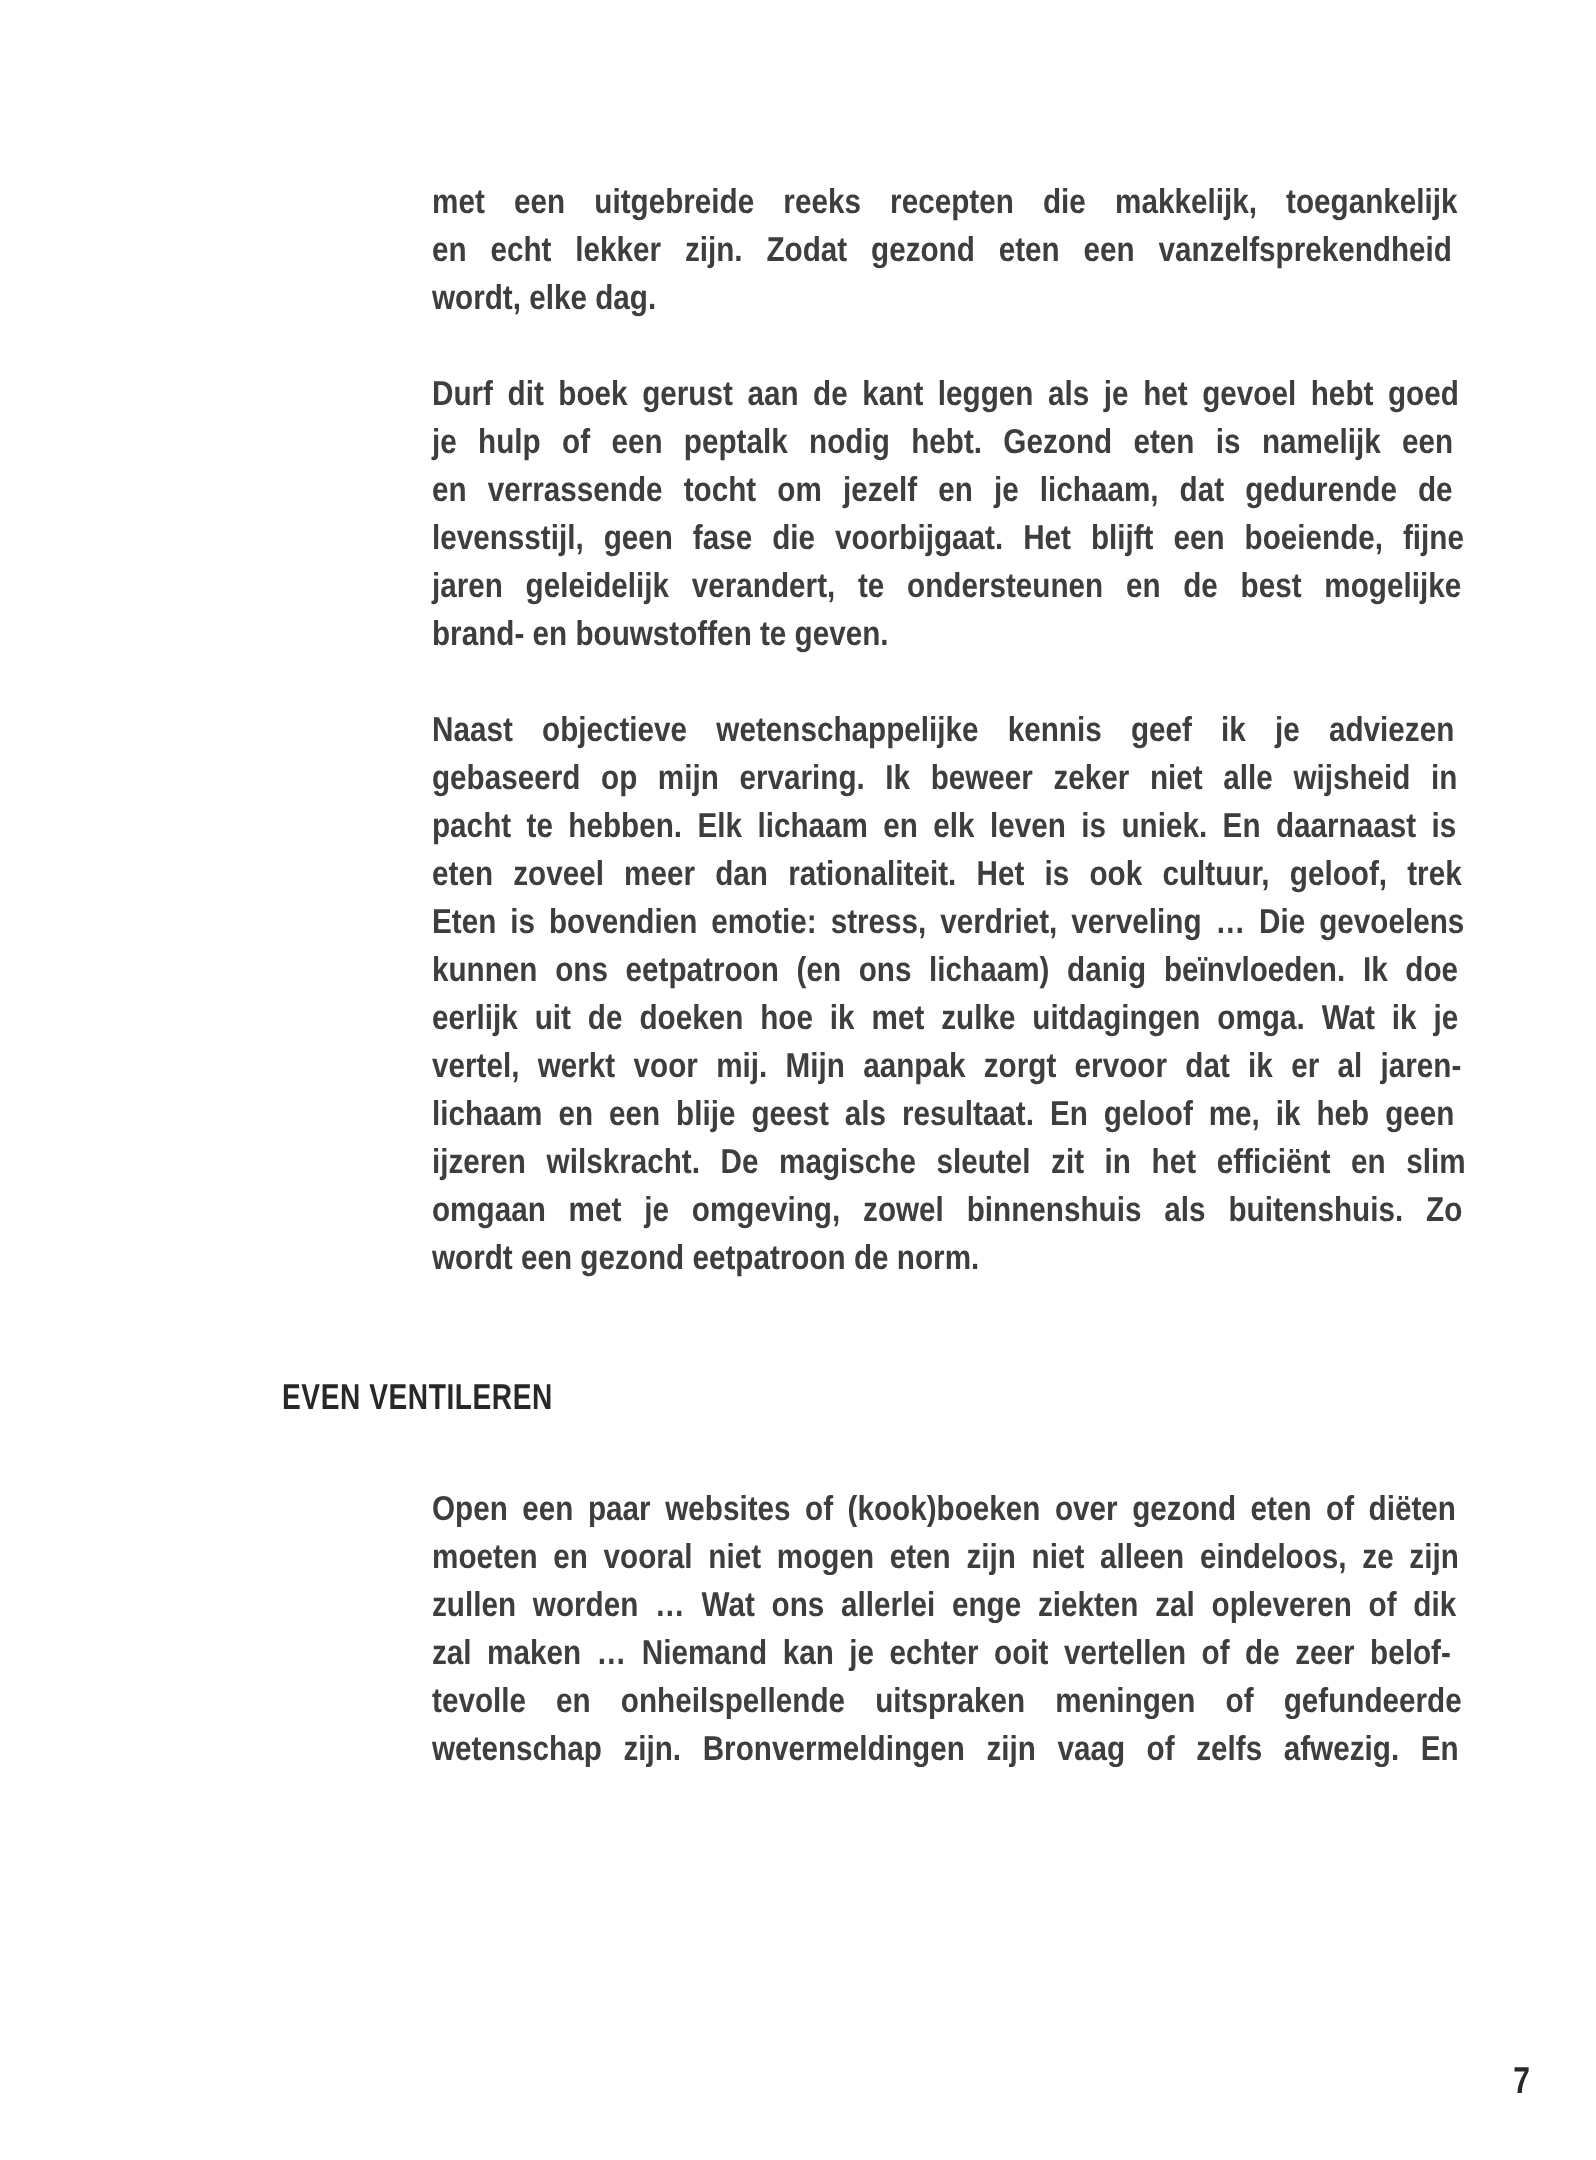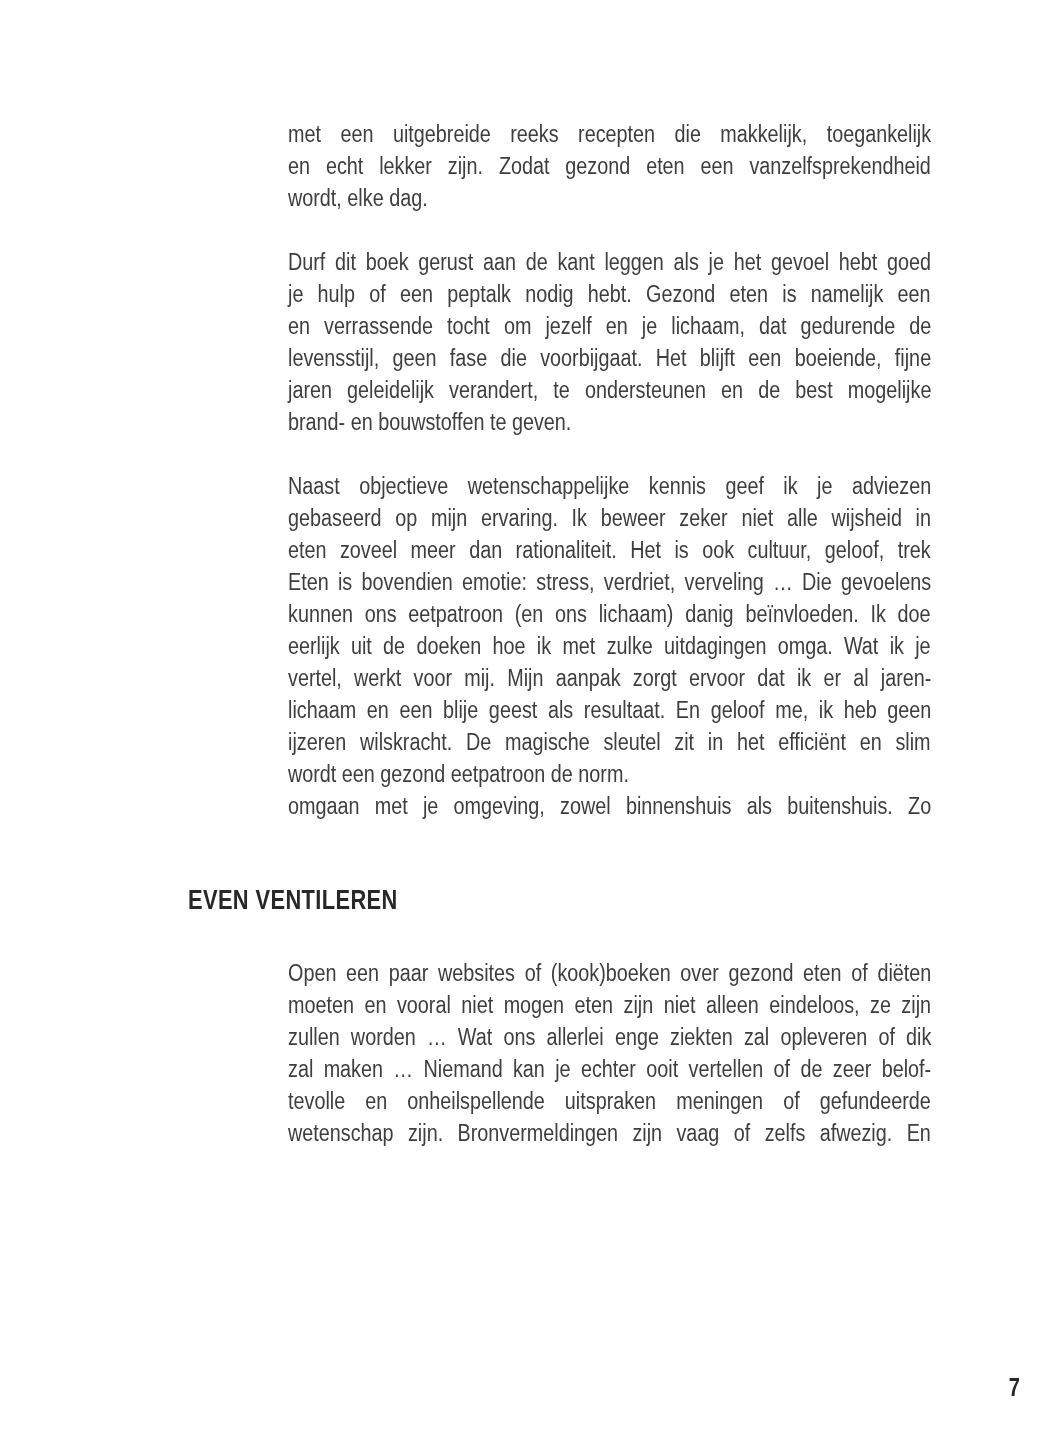--- a/index.html
+++ b/index.html
@@ -27,31 +27,32 @@
   .para {
     margin: 0 0 32px 0;
   }
   .para:last-child {
     margin-bottom: 0;
   }
   .tline {
     height: 32px;
     line-height: 32px;
     white-space: nowrap;
+    font-weight: bold;
   }
   .tline-inner {
     display: inline-block;
     white-space: nowrap;
     vertical-align: top;
     line-height: 32px;
     transform-origin: 0 50%;
   }
   .section-heading {
     margin: 63px 0 42px -100px;
-    font-size: 28px;
+    font-size: 24px;
     line-height: 30px;
     font-weight: bold;
     letter-spacing: 0.5px;
     color: var(--heading-color, #282828);
     white-space: nowrap;
   }
   .section-heading .heading-inner {
     display: inline-block;
     transform: scaleX(0.78);
     transform-origin: 0 50%;
@@ -86,29 +87,30 @@
           <div class="tline"><span class="tline-inner" style="word-spacing: 4.89803px; transform: scaleX(0.86);">Durf dit boek gerust aan de kant leggen als je het gevoel hebt goed</span></div>
           <div class="tline"><span class="tline-inner" style="word-spacing: 10.1522px; transform: scaleX(0.86);">je hulp of een peptalk nodig hebt. Gezond eten is namelijk een</span></div>
           <div class="tline"><span class="tline-inner" style="word-spacing: 9.96744px; transform: scaleX(0.86);">en verrassende tocht om jezelf en je lichaam, dat gedurende de</span></div>
           <div class="tline"><span class="tline-inner" style="word-spacing: 9.07494px; transform: scaleX(0.86);">levensstijl, geen fase die voorbijgaat. Het blijft een boeiende, fijne</span></div>
           <div class="tline"><span class="tline-inner" style="word-spacing: 11.2093px; transform: scaleX(0.86);">jaren geleidelijk verandert, te ondersteunen en de best mogelijke</span></div>
           <div class="tline last"><span class="tline-inner" style="word-spacing: 0px; transform: scaleX(0.86);">brand- en bouwstoffen te geven.</span></div>
         </div>
         <div class="para">
           <div class="tline"><span class="tline-inner" style="word-spacing: 16.2392px; transform: scaleX(0.86);">Naast objectieve wetenschappelijke kennis geef ik je adviezen</span></div>
           <div class="tline"><span class="tline-inner" style="word-spacing: 9.56744px; transform: scaleX(0.86);">gebaseerd op mijn ervaring. Ik beweer zeker niet alle wijsheid in</span></div>
+          <div class="tline"><span class="tline-inner" style="word-spacing: 5.5562px; transform: scaleX(0.86);">pacht te hebben. Elk lichaam en elk leven is uniek. En daarnaast is</span></div>
           <div class="tline"><span class="tline-inner" style="word-spacing: 9.26744px; transform: scaleX(0.86);">eten zoveel meer dan rationaliteit. Het is ook cultuur, geloof, trek</span></div>
           <div class="tline"><span class="tline-inner" style="word-spacing: 4.40827px; transform: scaleX(0.86);">Eten is bovendien emotie: stress, verdriet, verveling … Die gevoelens</span></div>
           <div class="tline"><span class="tline-inner" style="word-spacing: 7.29716px; transform: scaleX(0.86);">kunnen ons eetpatroon (en ons lichaam) danig beïnvloeden. Ik doe</span></div>
           <div class="tline"><span class="tline-inner" style="word-spacing: 6.72287px; transform: scaleX(0.86);">eerlijk uit de doeken hoe ik met zulke uitdagingen omga. Wat ik je</span></div>
           <div class="tline"><span class="tline-inner" style="word-spacing: 7.8062px; transform: scaleX(0.86);">vertel, werkt voor mij. Mijn aanpak zorgt ervoor dat ik er al jaren-</span></div>
           <div class="tline"><span class="tline-inner" style="word-spacing: 5.97287px; transform: scaleX(0.86);">lichaam en een blije geest als resultaat. En geloof me, ik heb geen</span></div>
           <div class="tline"><span class="tline-inner" style="word-spacing: 9.56744px; transform: scaleX(0.86);">ijzeren wilskracht. De magische sleutel zit in het efficiënt en slim</span></div>
+          <div class="tline"><span class="tline-inner" style="word-spacing: 11.3343px; transform: scaleX(0.86);">omgaan met je omgeving, zowel binnenshuis als buitenshuis. Zo</span></div>
           <div class="tline last"><span class="tline-inner" style="word-spacing: 0px; transform: scaleX(0.86);">wordt een gezond eetpatroon de norm.</span></div>
-          <div class="tline"><span class="tline-inner" style="word-spacing: 11.3343px; transform: scaleX(0.86);">omgaan met je omgeving, zowel binnenshuis als buitenshuis. Zo</span></div>
         </div>
       </section>
     <h2 class="section-heading"><span class="heading-inner">EVEN VENTILEREN</span></h2>
     <section>
         <div class="para">
           <div class="tline"><span class="tline-inner" style="word-spacing: 4.86744px; transform: scaleX(0.86);">Open een paar websites of (kook)boeken over gezond eten of diëten</span></div>
           <div class="tline"><span class="tline-inner" style="word-spacing: 5.78858px; transform: scaleX(0.86);">moeten en vooral niet mogen eten zijn niet alleen eindeloos, ze zijn</span></div>
           <div class="tline"><span class="tline-inner" style="word-spacing: 6.60677px; transform: scaleX(0.86);">zullen worden … Wat ons allerlei enge ziekten zal opleveren of dik</span></div>
           <div class="tline"><span class="tline-inner" style="word-spacing: 5.63953px; transform: scaleX(0.86);">zal maken … Niemand kan je echter ooit vertellen of de zeer belof-</span></div>
           <div class="tline"><span class="tline-inner" style="word-spacing: 16.9457px; transform: scaleX(0.86);">tevolle en onheilspellende uitspraken meningen of gefundeerde</span></div>

